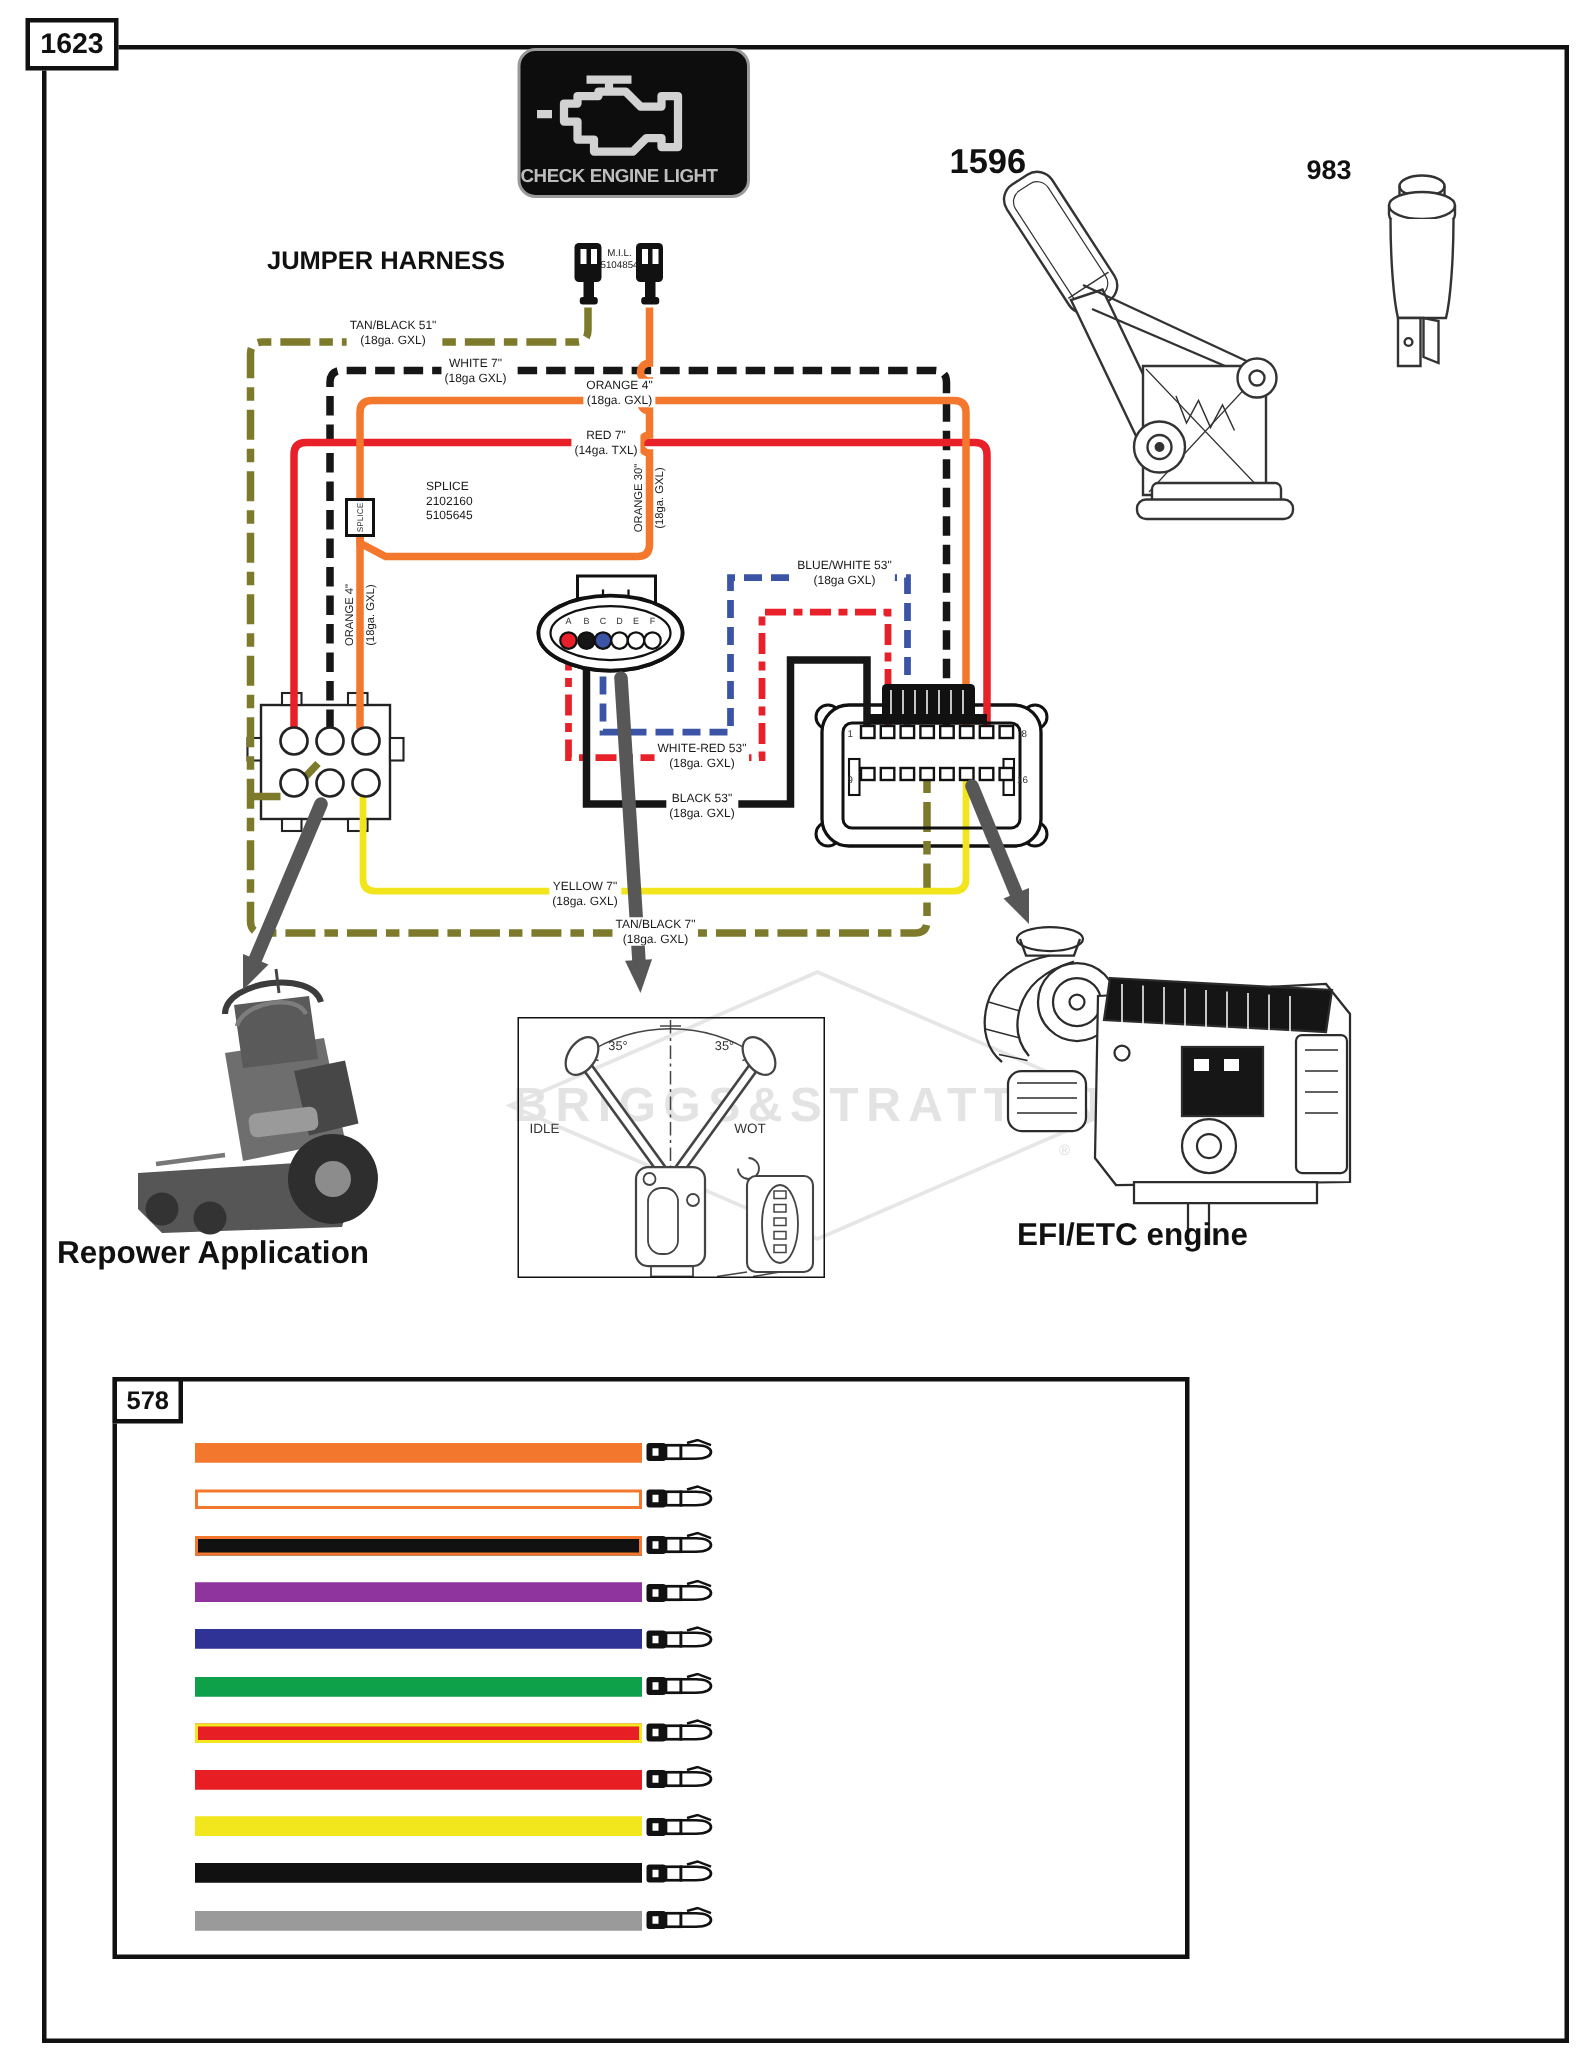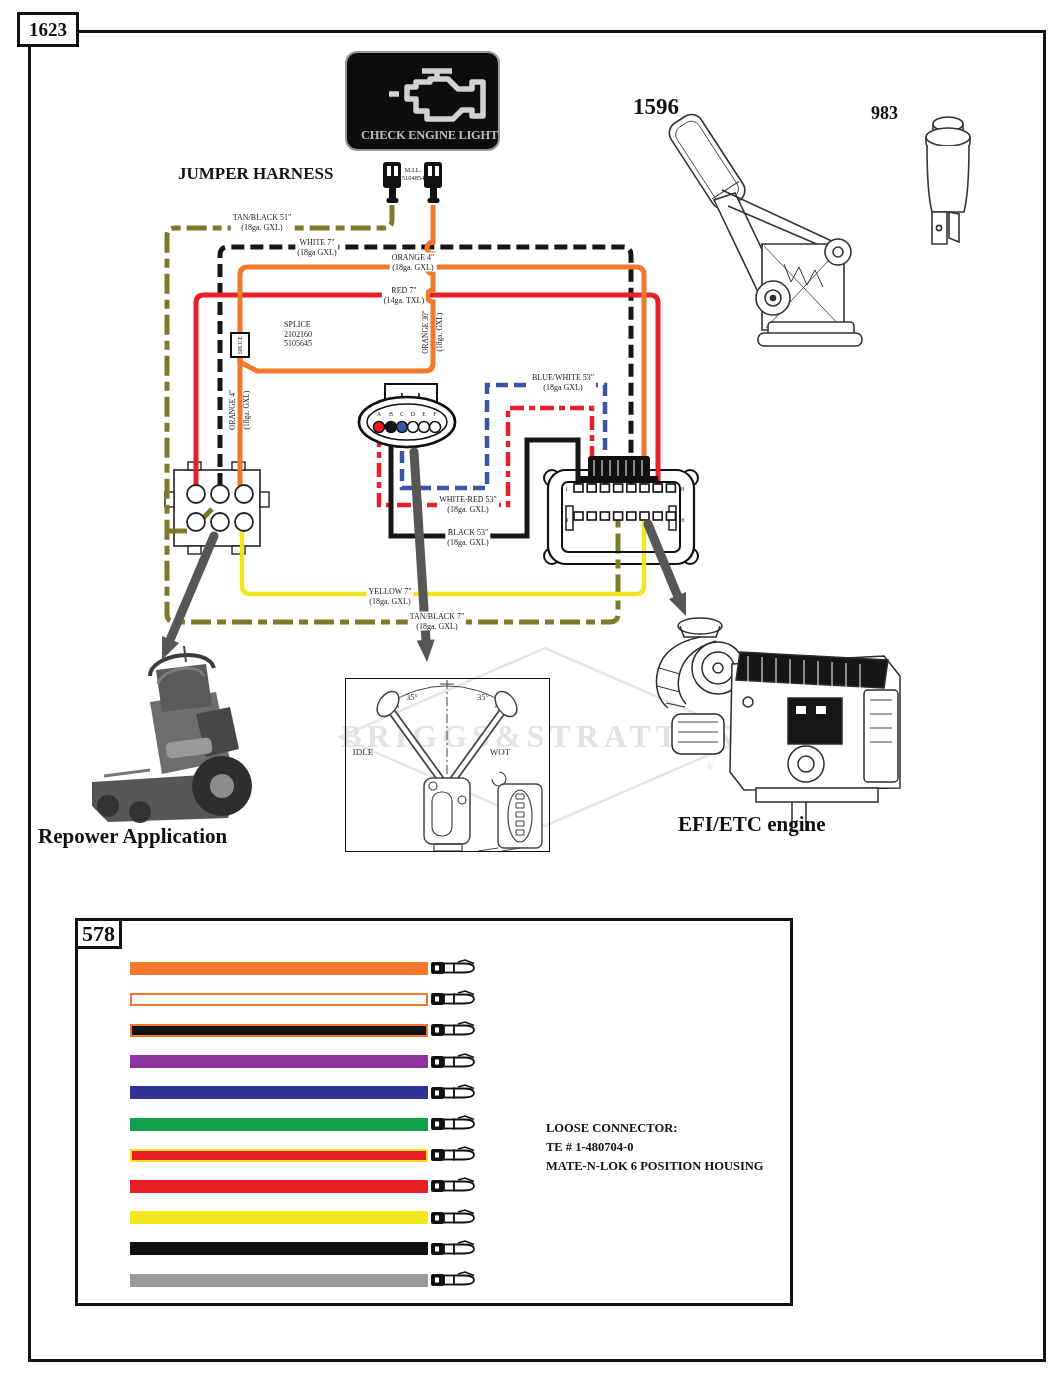--- a/index.html
+++ b/index.html
@@ -1,32 +1,32 @@
 <!DOCTYPE html>
 <html><head>
 <meta charset="utf-8">
 <style>
   html,body{margin:0;padding:0;background:#fff;}
   .page{position:relative;width:1059px;height:1375px;background:#fff;overflow:hidden;
-        font-family:Liberation Serif, serif;color:#111;}
+        font-family:Liberation Sans, sans-serif;color:#111;}
   .abs{position:absolute;}
   .frame{border:3px solid #111;box-sizing:border-box;background:transparent;}
   .refbox{border:3px solid #111;box-sizing:border-box;background:#fff;display:flex;
           align-items:center;justify-content:center;font-weight:bold;z-index:6;}
   .layer{position:absolute;left:0;top:0;z-index:2;}
   .wlabel{position:absolute;transform:translate(-50%,-50%);background:#fff;font-size:8px;
           line-height:9.5px;text-align:center;white-space:nowrap;padding:0 2px;color:#1a1a1a;z-index:3;}
   .wlabel.plain{background:transparent;}
   .wlabel.leftal{transform:translate(0,-50%);text-align:left;}
   .wlabel.vert{transform:translate(-50%,-50%) rotate(-90deg);background:transparent;line-height:14px;}
   .wlabel.tiny{font-size:6.5px;line-height:7.5px;}
   .caption{position:absolute;font-weight:bold;white-space:nowrap;z-index:3;}
-  .badge{position:absolute;left:345px;top:51px;width:155px;height:100px;background:#0d0d0d;
+  .badge{position:absolute;left:345px;top:32px;width:155px;height:100px;background:#0d0d0d;
          border:2px solid #9a9a9a;border-radius:12px;box-sizing:border-box;z-index:3;
-         display:flex;flex-direction:column;align-items:flex-end;justify-content:flex-end;}
+         display:flex;flex-direction:column;align-items:flex-start;justify-content:flex-end;}
   .badge-label{color:#bdbdbd;font-weight:bold;font-size:12.5px;letter-spacing:-0.3px;
                margin-bottom:6px;white-space:nowrap;}
   .kitbox{border:3px solid #111;box-sizing:border-box;background:#fff;z-index:2;}
   .wire-row{position:absolute;display:flex;align-items:center;height:18px;z-index:3;}
   .wire-band{width:298px;height:13px;border:2.5px solid;box-sizing:border-box;}
   svg.term{width:52px;height:18px;margin-left:2px;flex:none;}
   .note{position:absolute;font-weight:bold;font-size:12.5px;line-height:19px;z-index:3;white-space:nowrap;}
 </style>
 </head>
 <body>
@@ -362,21 +362,21 @@
 
   <div class="caption" style="left:178px;top:164px;font-size:17px;">JUMPER HARNESS</div>
   <div class="caption" style="left:633px;top:94px;font-size:23px;">1596</div>
   <div class="caption" style="left:871px;top:103px;font-size:18px;text-align:center;">983</div>
   <div class="caption" style="left:38px;top:824px;font-size:21px;">Repower Application</div>
   <div class="caption" style="left:678px;top:812px;font-size:21px;">EFI/ETC engine</div>
 
   <div class="abs" style="left:345px;top:678px;width:205px;height:174px;border:1.5px solid #111;box-sizing:border-box;z-index:3;"></div>
 
   <div class="abs kitbox" style="left:75px;top:918px;width:718px;height:388px;"></div>
-  <div class="abs refbox" style="left:75px;top:918px;width:47px;height:31px;font-size:22px;">
+  <div class="abs refbox" style="left:75px;top:918px;width:47px;height:31px;font-size:17px;">
     <span>578</span>
   </div>
   <div id="wire-rows" class="abs" style="left:75px;top:918px;width:718px;height:388px;z-index:3;">
       <div class="wire-row" style="left: 55px; top: 41px;">
         <div class="wire-band" style="background:#F4772E;border-color:#F4772E"></div>
         <svg class="term" viewBox="0 0 52 18">
           <use href="#term-sym"></use>
         </svg>
       </div>
       <div class="wire-row" style="left: 55px; top: 72.2px;">
@@ -433,19 +433,14 @@
           <use href="#term-sym"></use>
         </svg>
       </div>
       <div class="wire-row" style="left: 55px; top: 353px;">
         <div class="wire-band" style="background:#9A9A9A;border-color:#9A9A9A"></div>
         <svg class="term" viewBox="0 0 52 18">
           <use href="#term-sym"></use>
         </svg>
       </div>
     </div>
-  <div class="note" style="left:546px;top:1119px;">
-    <div>LOOSE CONNECTOR:</div>
-    <div>TE # 1-480704-0</div>
-    <div>MATE-N-LOK 6 POSITION HOUSING</div>
-  </div>
 
 </div>
 
 </body></html>

